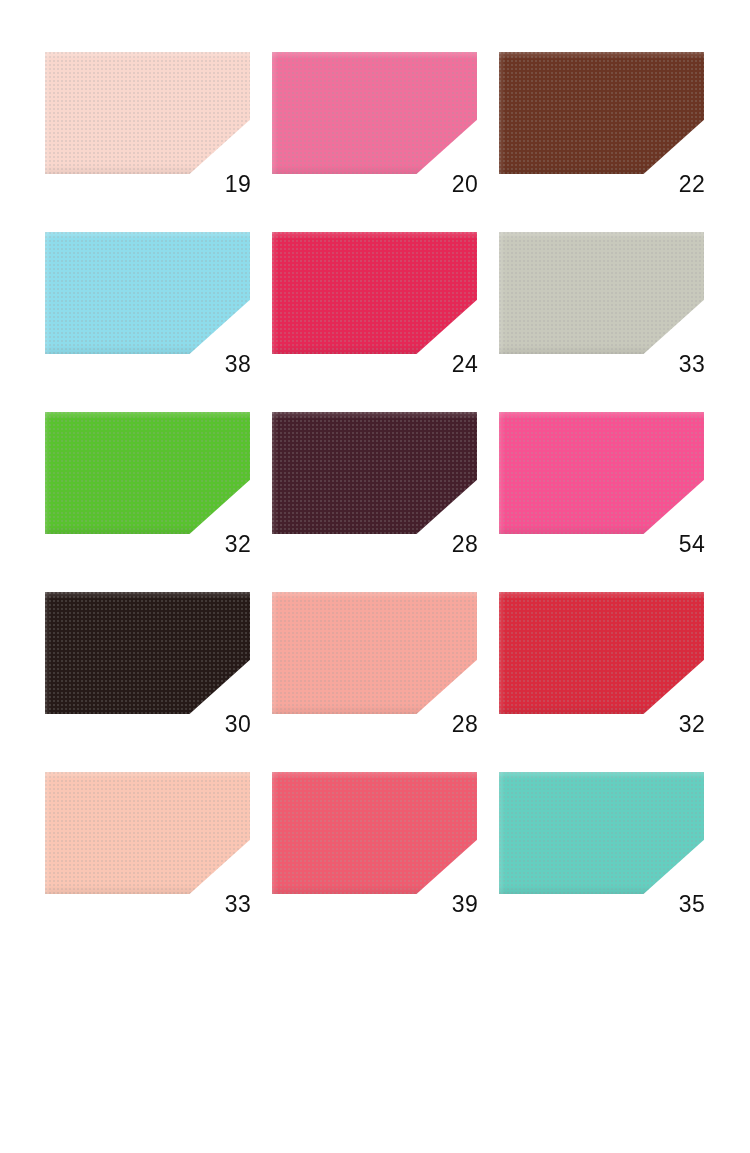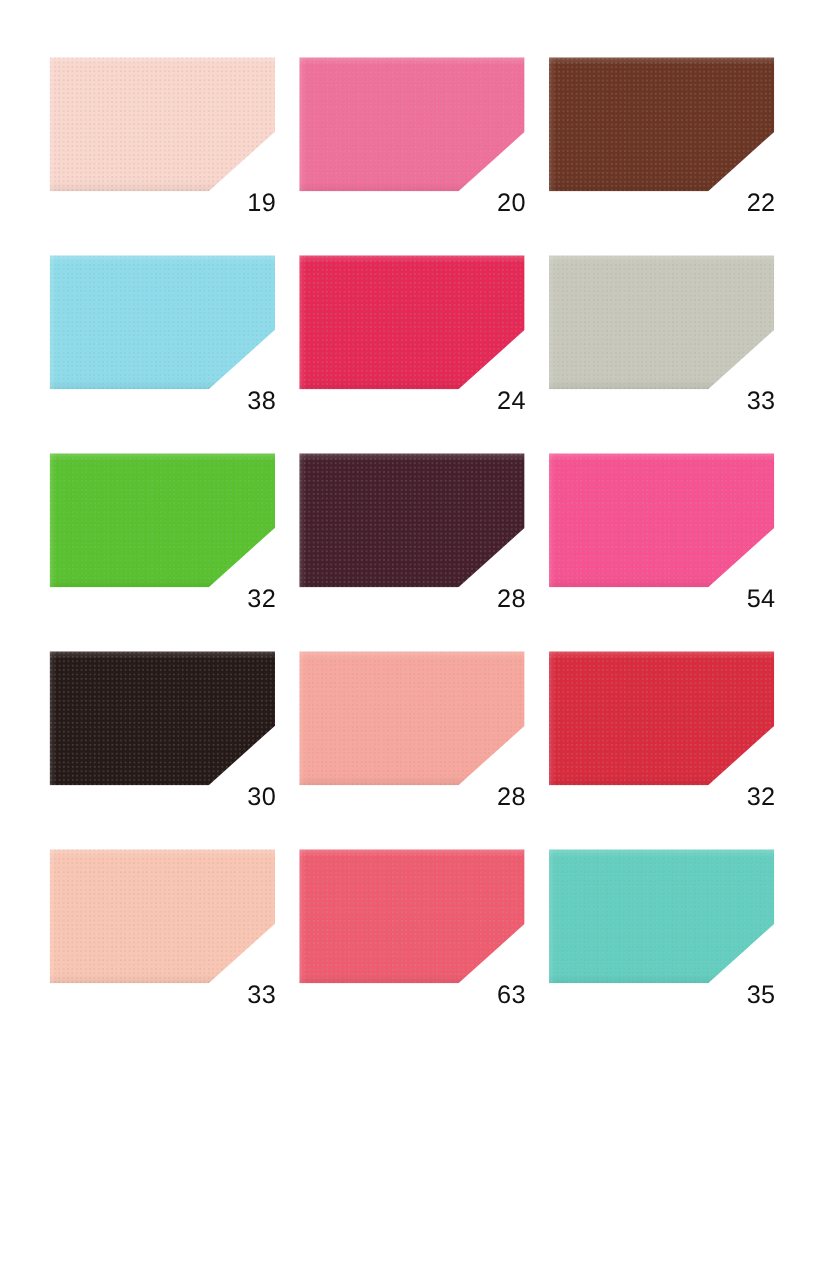--- a/index.html
+++ b/index.html
@@ -153,21 +153,21 @@
       <div class="swatch-number">32</div>
     </div>
 
     <div class="swatch-cell">
       <div class="swatch-chip" style="background-color: rgb(250, 198, 180);"></div>
       <div class="swatch-number">33</div>
     </div>
 
     <div class="swatch-cell">
       <div class="swatch-chip" style="background-color: rgb(239, 92, 112);"></div>
-      <div class="swatch-number">63</div>
+      <div class="swatch-number">39</div>
     </div>
 
     <div class="swatch-cell">
       <div class="swatch-chip" style="background-color: rgb(100, 207, 192);"></div>
       <div class="swatch-number">35</div>
     </div>
 
 
   </div>
 </div>

